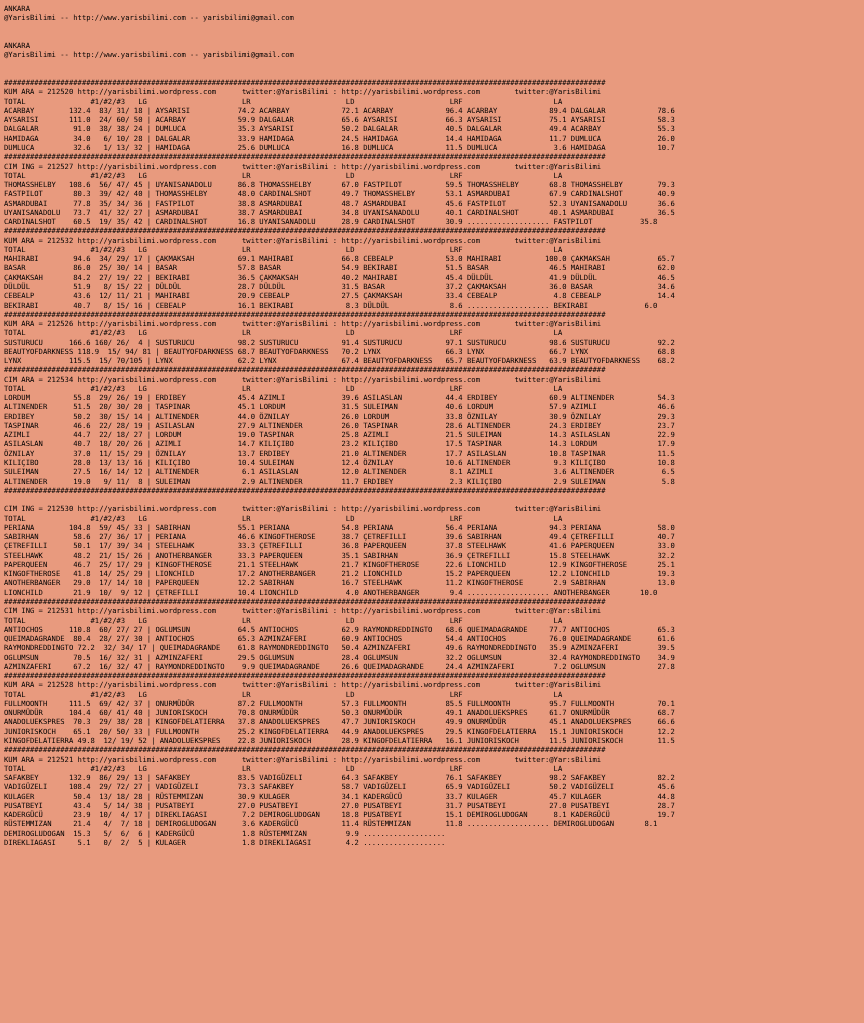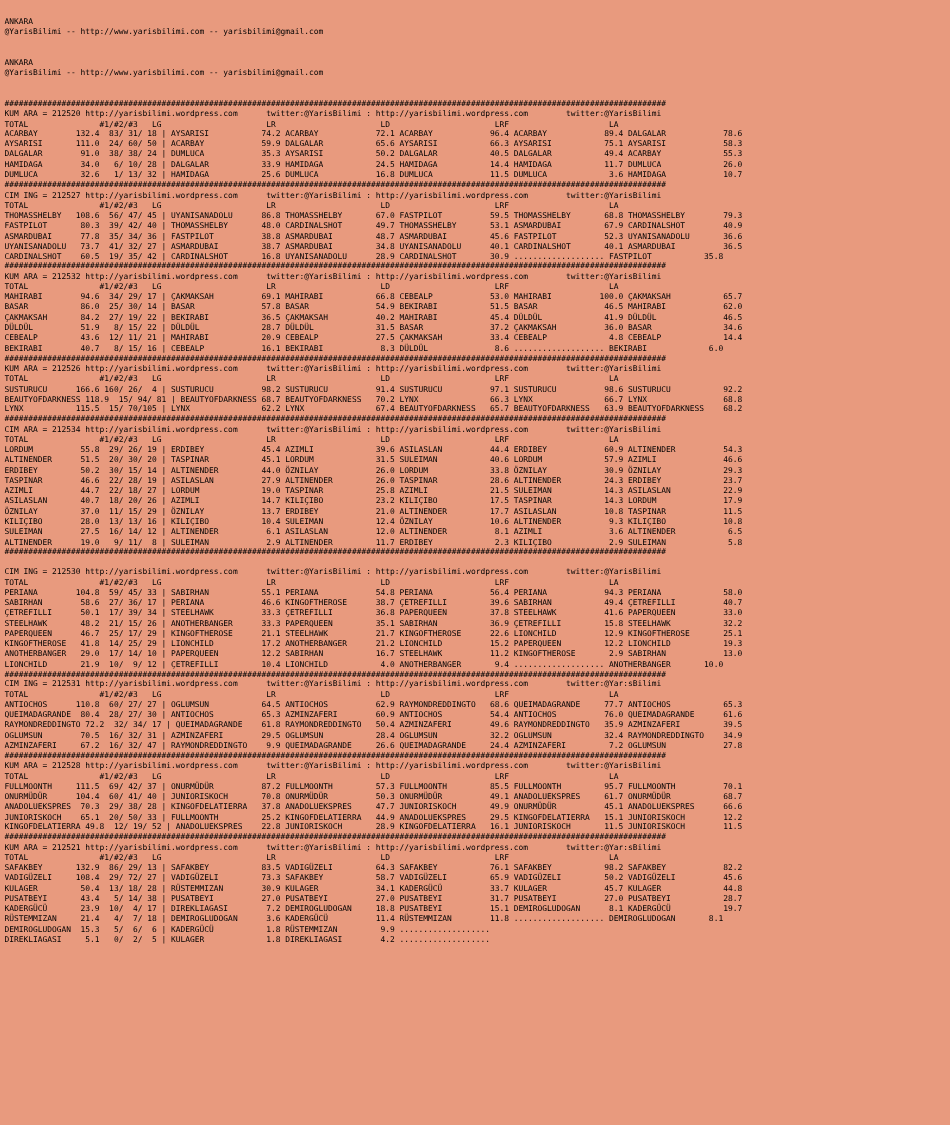--- a/index.html
+++ b/index.html
@@ -10,21 +10,21 @@
   body {
     width: 864px;
     min-height: 1023px;
     font-family: "DejaVu Sans Mono", "Liberation Mono", monospace;
     font-size: 7.2px;
     line-height: 9.28px;
     color: #000000;
     -webkit-font-smoothing: none;
   }
   #sheet {
-    padding: 15px 0 0 4px;
+    padding: 4px 0 0 4px;
     white-space: pre;
     letter-spacing: 0px;
   }
   .line {
     white-space: pre;
     font-family: "DejaVu Sans Mono", "Liberation Mono", monospace;
     font-size: 7.2px;
     line-height: 9.28px;
     height: 9.28px;
     overflow: hidden;

